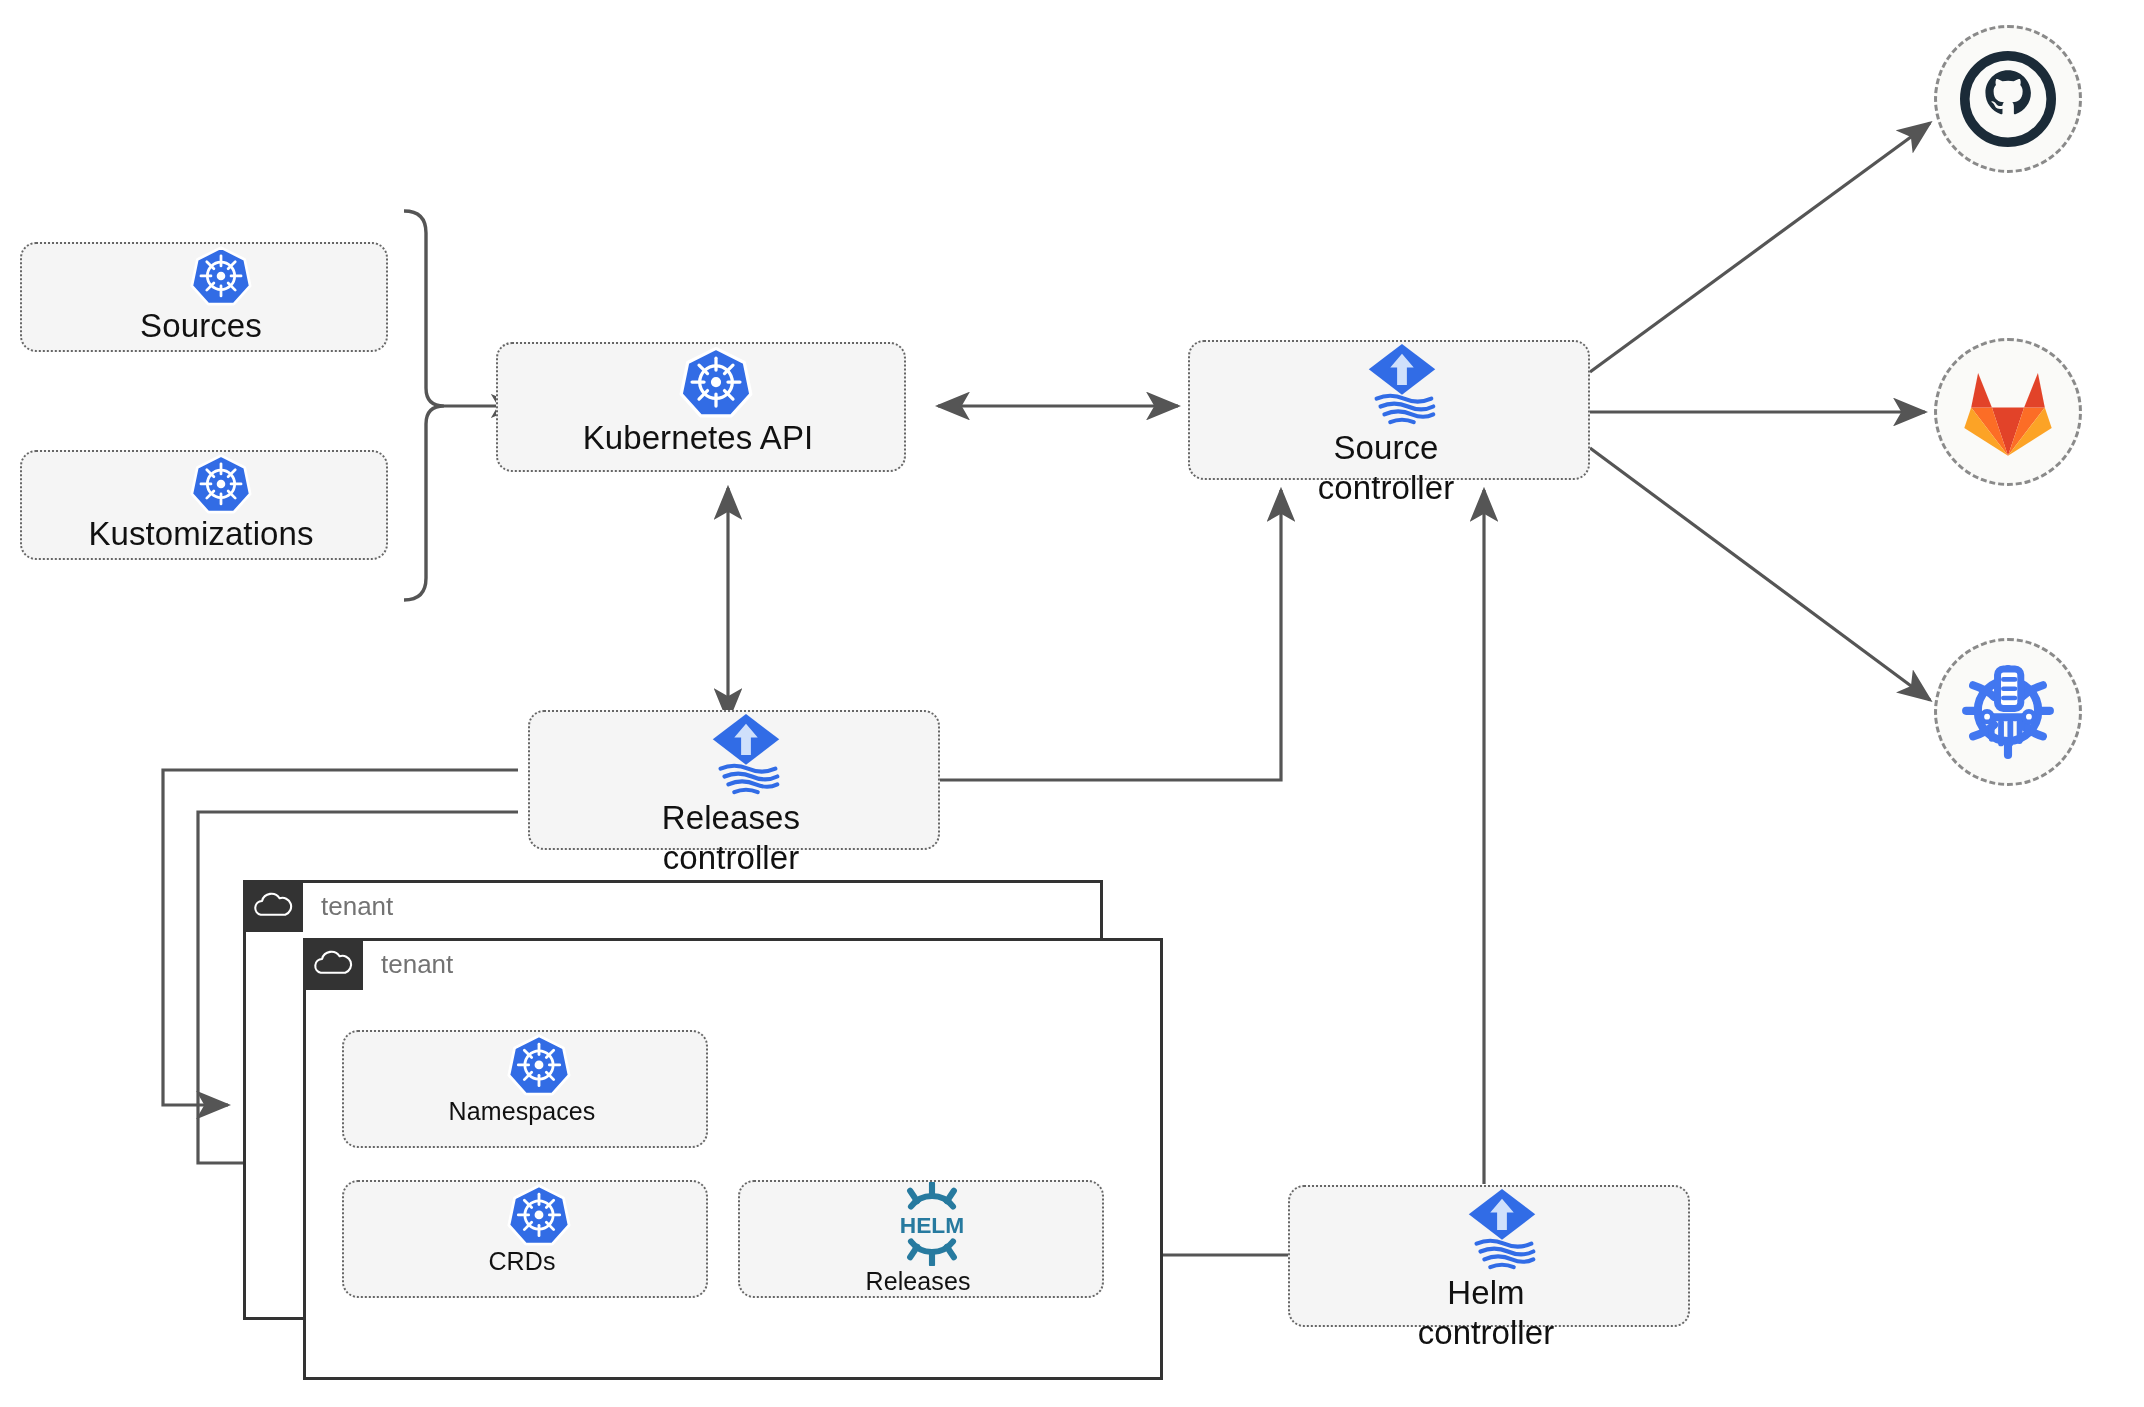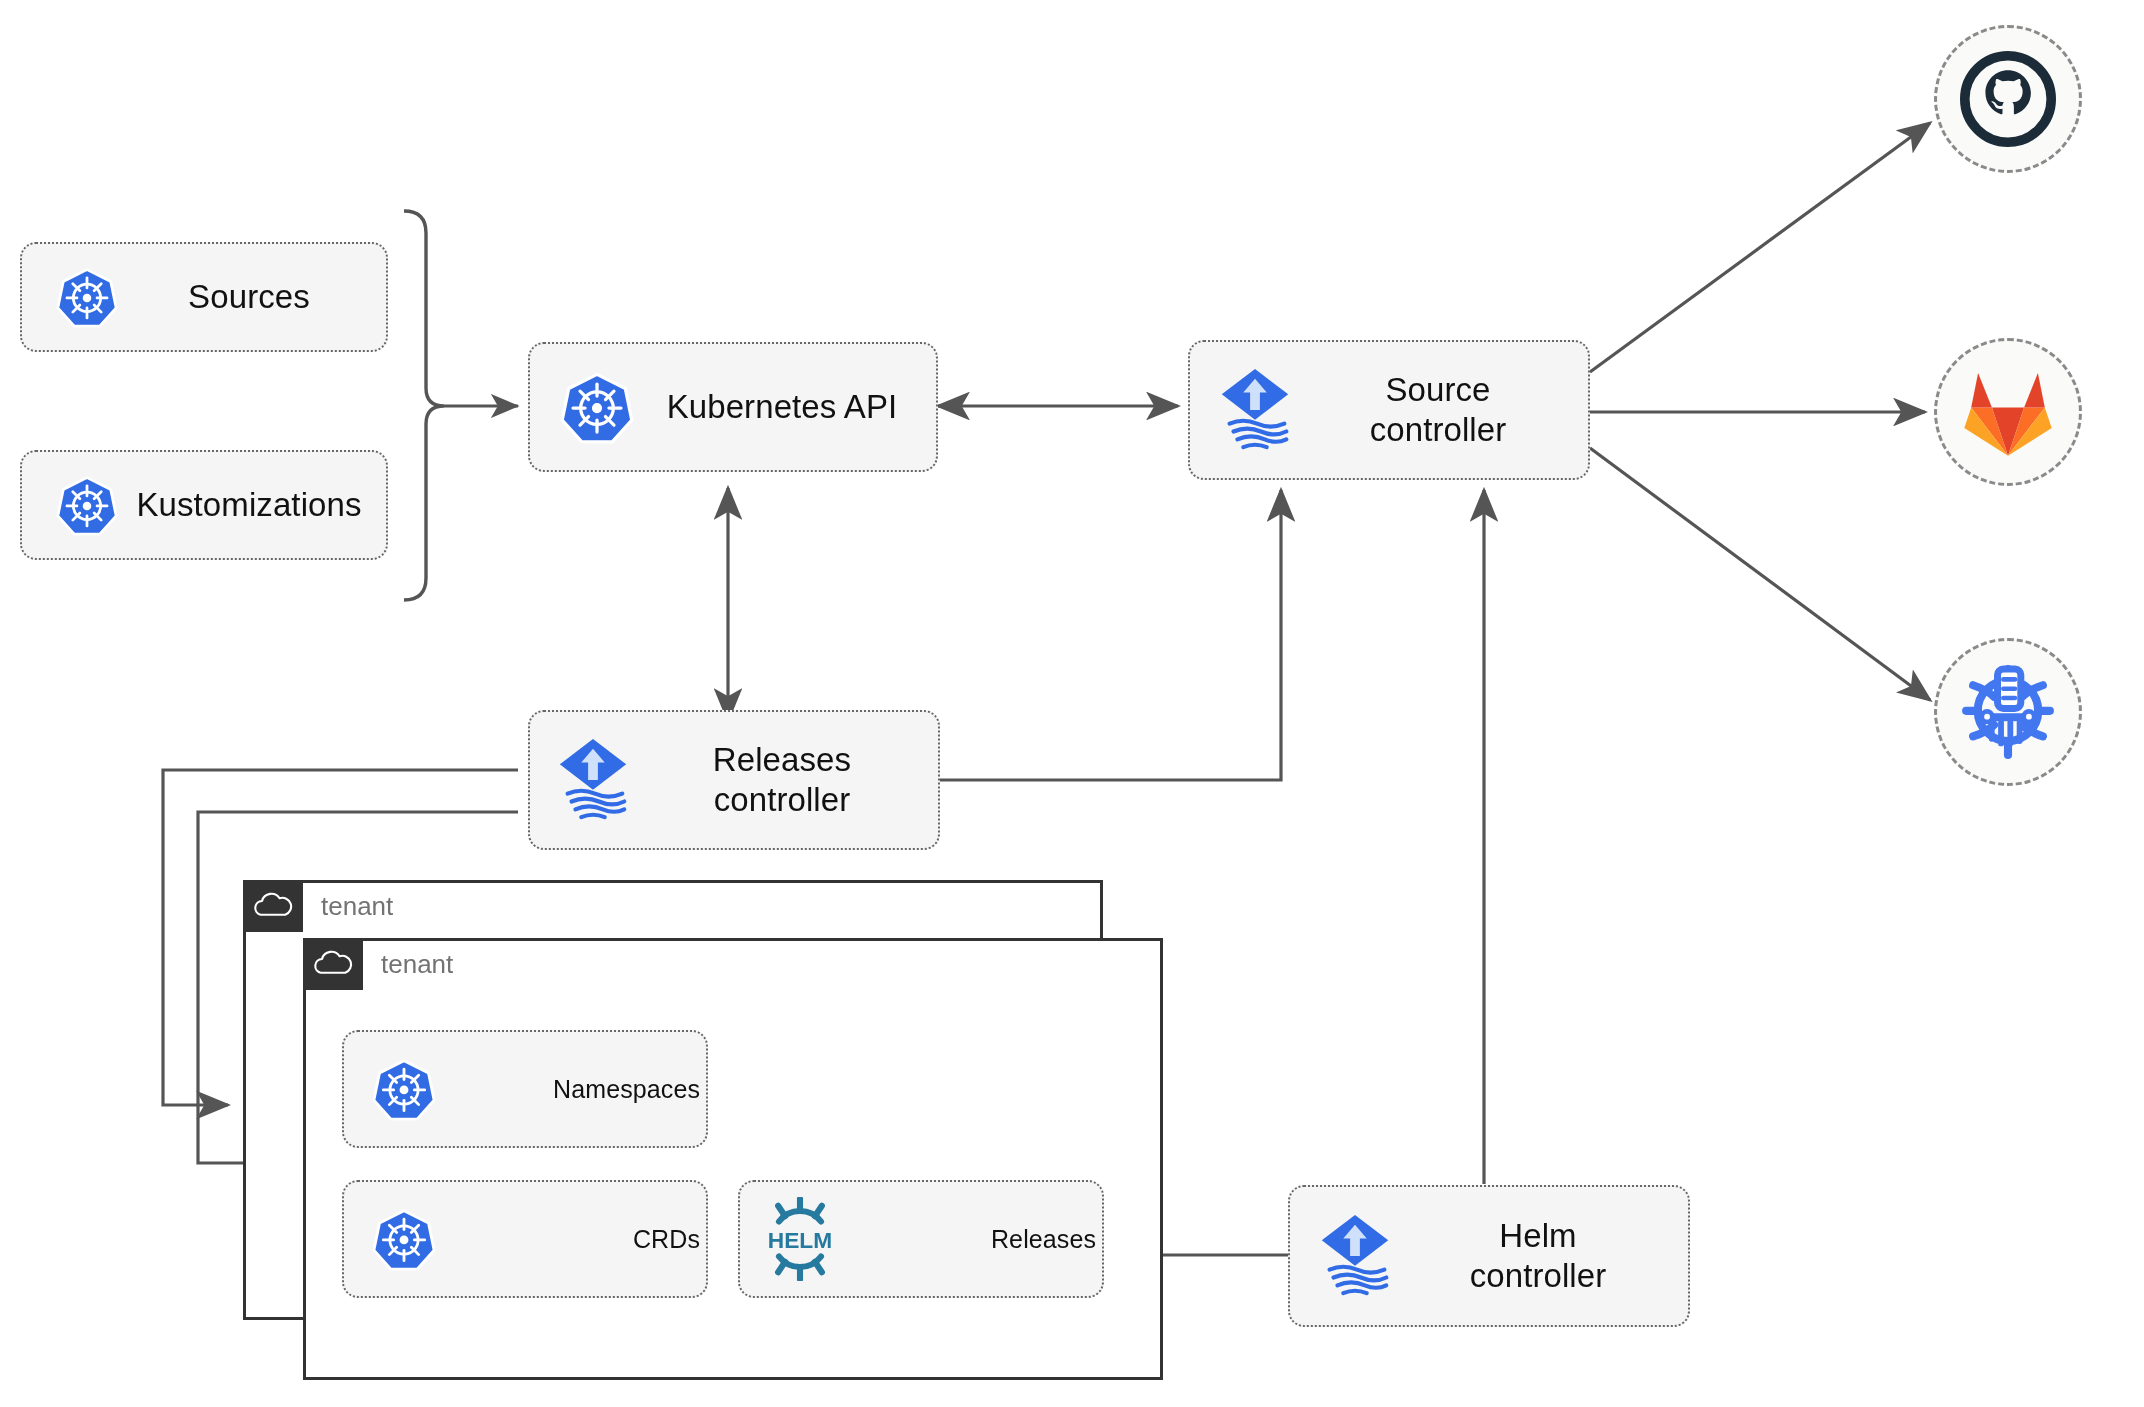--- a/index.html
+++ b/index.html
@@ -9,20 +9,21 @@
 
   
   .node{
     position:absolute;
     background:#f5f5f5;
     border:2px dotted #666666;
     border-radius:16px;
     display:flex;
     align-items:center;
     box-sizing:border-box;
+    flex-direction:column;
   }
   .node .ico{flex:0 0 auto;display:flex;align-items:center;justify-content:center;}
   .node .lbl{
     flex:1 1 auto;
     text-align:center;
     font-size:33px;
     color:#111111;
     line-height:1.22;
     letter-spacing:.1px;
     padding-right:6px;
@@ -217,21 +218,21 @@
 
   <div class="node" style="left:20px;top:450px;width:368px;height:110px;">
     <span class="ico">
       <svg width="62" height="62" viewBox="-2 -2 68 68" style="margin-left:34px">
           <use href="#k8s-glyph"></use>
         </svg>
     </span>
     <span class="lbl">Kustomizations</span>
   </div>
 
-  <div class="node" style="left:528px;top:342px;width:410px;height:130px;">
+  <div class="node" style="left:496px;top:342px;width:410px;height:130px;">
     <span class="ico">
       <svg width="74" height="74" viewBox="-2 -2 68 68" style="margin-left:30px">
           <use href="#k8s-glyph"></use>
         </svg>
     </span>
     <span class="lbl">Kubernetes API</span>
   </div>
 
   <div class="node" style="left:1188px;top:340px;width:402px;height:140px;">
     <span class="ico">

